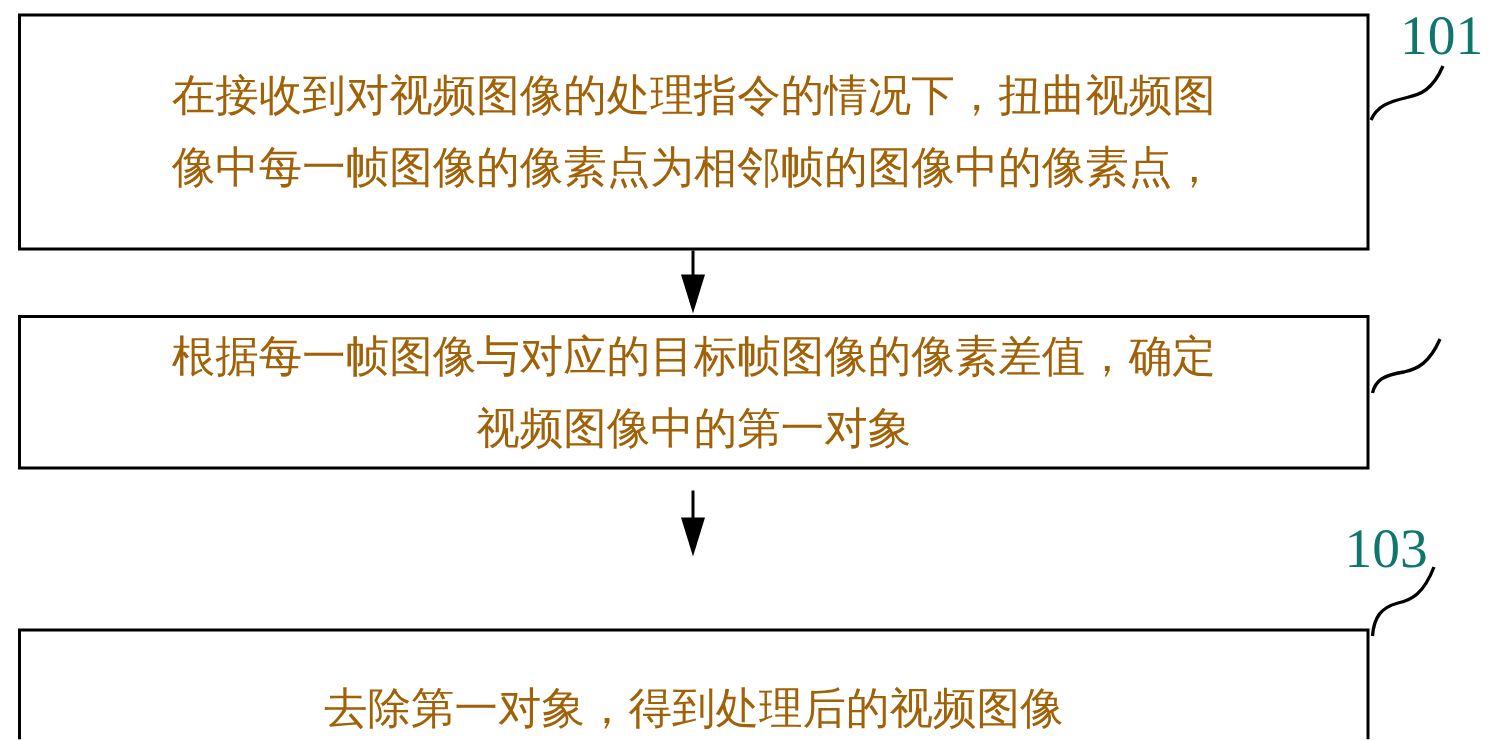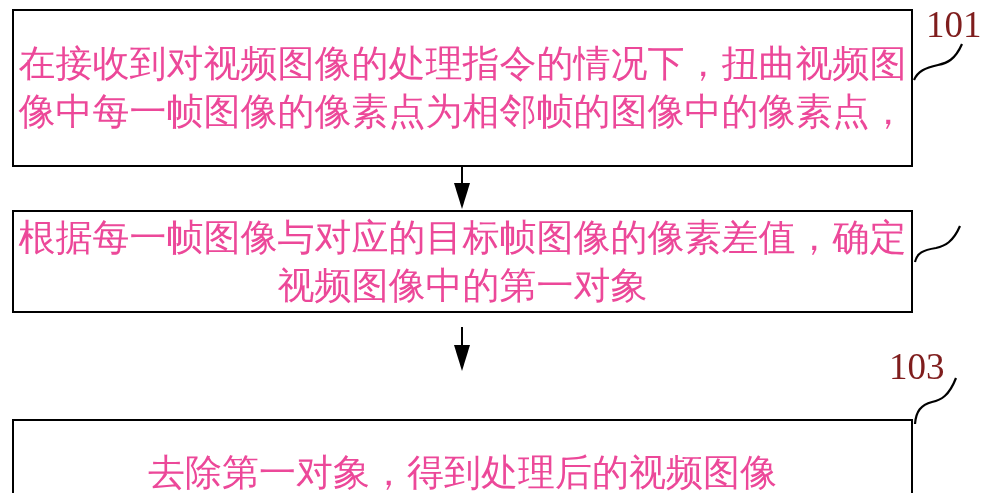--- a/index.html
+++ b/index.html
@@ -25,40 +25,41 @@
     display: flex;
     flex-direction: column;
     justify-content: center;
     align-items: center;
     overflow: hidden;
   }
   .box-1 { top: 9px;   height: 158px; }
   .box-2 { top: 210px; height: 103px; }
   .box-3 { top: 372px; height: 108px; margin-top: 47px; }
   .box-line {
-    font-size: 37px;
+    font-size: 29px;
     line-height: 48px;
-    color: #ec4899;
+    color: #a16207;
     white-space: nowrap;
     text-align: left;
   }
   .overlay {
     position: absolute;
     left: 0;
     top: 0;
     width: 1000px;
     height: 493px;
     pointer-events: none;
   }
   .ref-label {
     position: absolute;
     width: 70px;
+    text-align: center;
     font-size: 37px;
     line-height: 38px;
-    color: #7f1d1d;
+    color: #0f766e;
     font-family: "Liberation Serif", "DejaVu Serif", serif;
   }
   .ref-101 { left: 926px; top: 6px; }
   .ref-102 { left: 926px; top: 196px; }
   .ref-103 { left: 889px; top: 348px; }
 </style>
 </head>
 <body>
 
 <div class="canvas">

